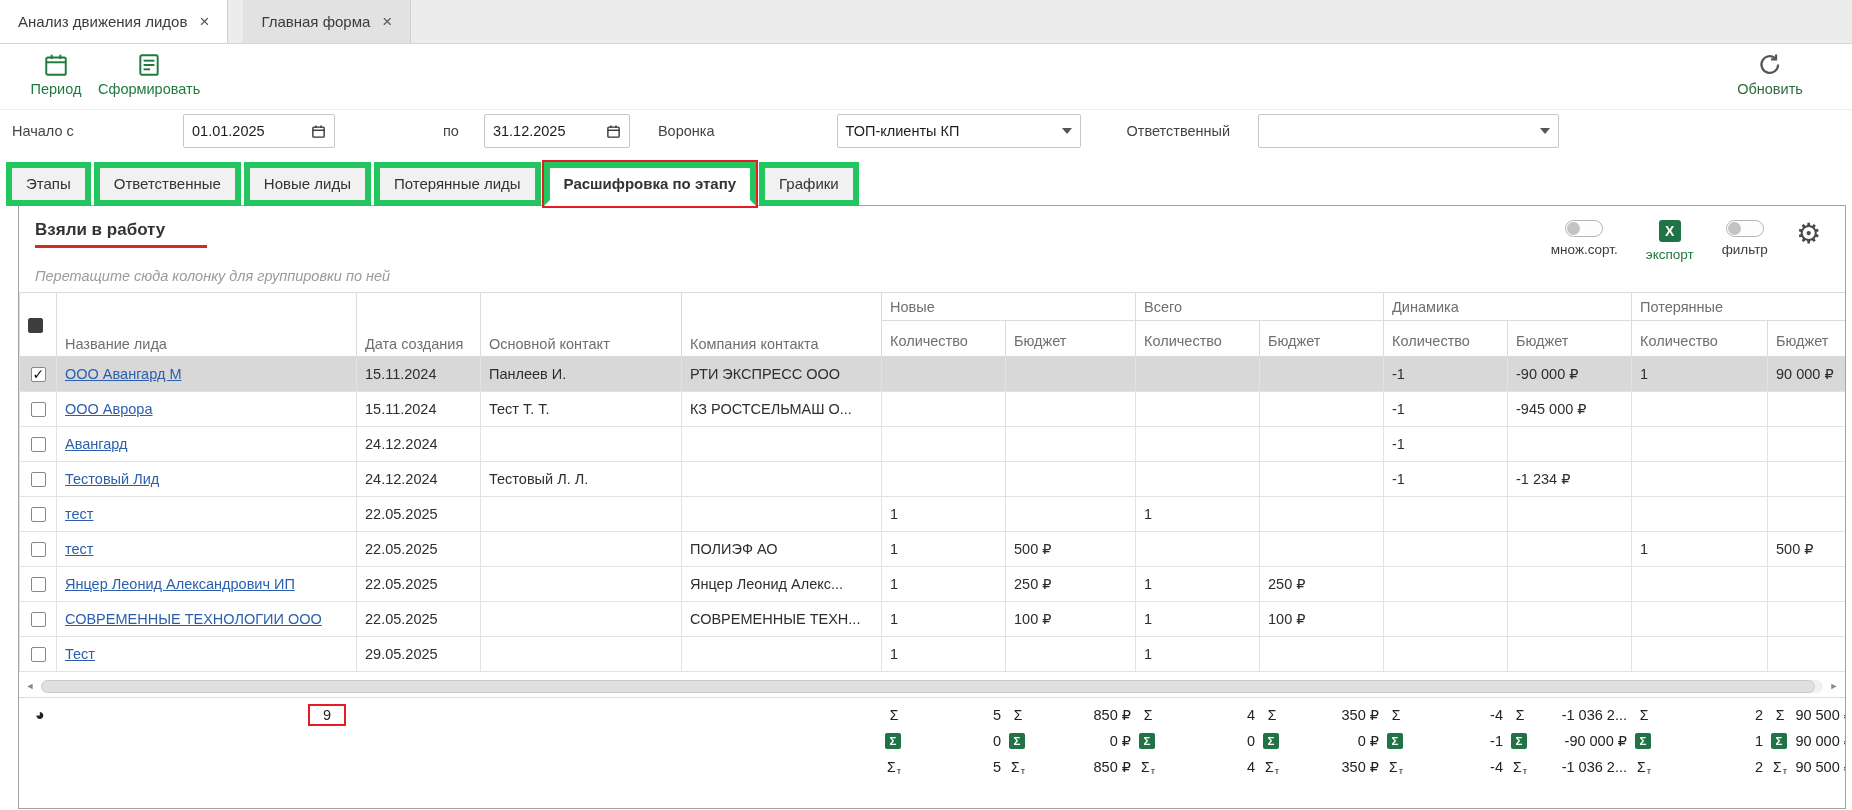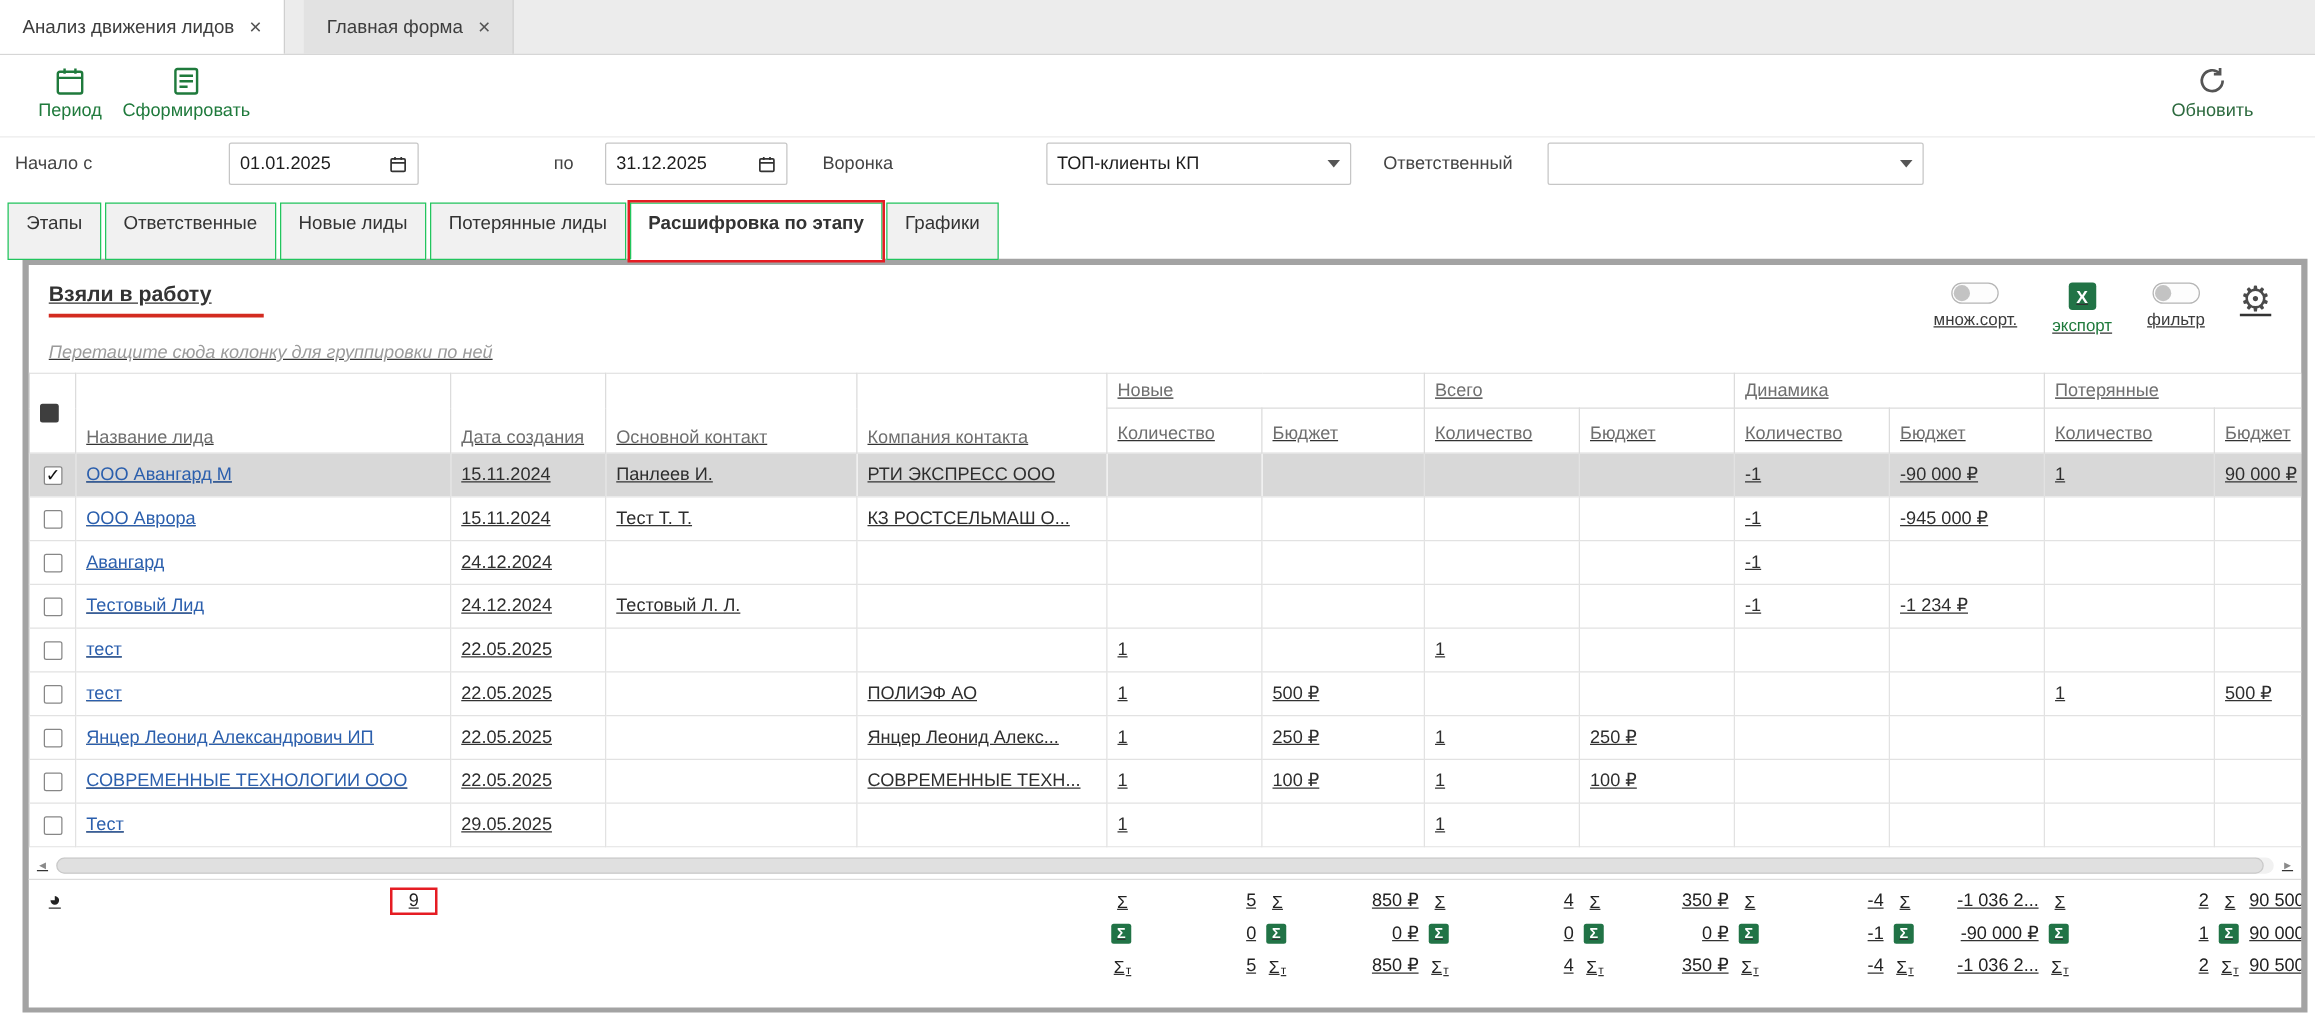--- a/index.html
+++ b/index.html
@@ -28,28 +28,28 @@
   .inputbox { height:31px; border:1px solid #c6c6c6; border-radius:2px; background:#fff;
     display:flex; align-items:center; padding:16px 8px; color:#1d1d1d; }
   .datebox { width:152px; justify-content:space-between; }
   .selectbox { justify-content:space-between; }
   .chev { width:0; height:0; border-left:5px solid transparent; border-right:5px solid transparent;
     border-top:6px solid #555; margin-left:8px; }
 
   
   .tab-strip { display:flex; align-items:flex-end; padding-left:6px; margin-top:10px;
     position:relative; z-index:3; }
-  .ptab { padding:7px 14px 20px; background:#f1f1f1; border:1px solid #22c55e; font-size:15px;
+  .ptab { padding:7px 14px 8px; background:#f1f1f1; border:6px solid #22c55e; font-size:15px;
     color:#333; margin-right:3px; margin-bottom:-1px; cursor:pointer; white-space:nowrap; }
   .ptab.active { background:#fff; border-bottom-color:#fff; font-weight:bold;
     outline:2px solid #e51c23; outline-offset:0; }
 
   
-  .panel { margin:0 6px 4px 18px; background:#fff; border:5px solid #a3a3a3;
-    height:604px; display:flex; flex-direction:column; position:relative; z-index:1;text-decoration:underline; }
+  .panel { margin:0 6px 4px 18px; background:#fff; border:1px solid #a3a3a3;
+    height:604px; display:flex; flex-direction:column; position:relative; z-index:1; }
   .panel-header { display:flex; align-items:flex-start; padding:14px 16px 0 16px; height:62px; }
   .panel-title { font-size:17px; font-weight:600; color:#333; }
   .red-underline { height:3px; background:#d32b20; width:172px; margin-top:5px; }
   .controls { margin-left:auto; display:flex; align-items:flex-start; gap:28px; padding-right:8px; }
   .control { display:flex; flex-direction:column; align-items:center; gap:5px;
     font-size:13.5px; color:#3c3c3c; cursor:pointer; }
   .toggle { width:38px; height:17px; border-radius:9px; background:#fdfdfd;
     border:1px solid #b5b5b5; position:relative; }
   .toggle .knob { position:absolute; left:1px; top:1px; width:13px; height:13px;
     border-radius:50%; background:#c3c3c3; }
@@ -171,21 +171,21 @@
         <line x1="3" y1="10" x2="21" y2="10"></line>
       <line x1="8" y1="2.5" x2="8" y2="6.5"></line>
         <line x1="16" y1="2.5" x2="16" y2="6.5"></line>
     </svg>
   </div>
   <span class="flabel" style="margin-left:28px">Воронка</span>
   <div class="inputbox selectbox" style="margin-left:122px;width:244px">
     <span>ТОП-клиенты КП</span>
     <span class="chev"></span>
   </div>
-  <span class="flabel" style="margin-left:26px">Ответственный</span>
+  <span class="flabel" style="margin-left:46px">Ответственный</span>
   <div class="inputbox selectbox" style="margin-left:28px;width:301px">
     <span></span>
     <span class="chev"></span>
   </div>
 </div>
 
 <div class="tab-strip">
   <div class="ptab">Этапы</div>
   <div class="ptab">Ответственные</div>
   <div class="ptab">Новые лиды</div>

